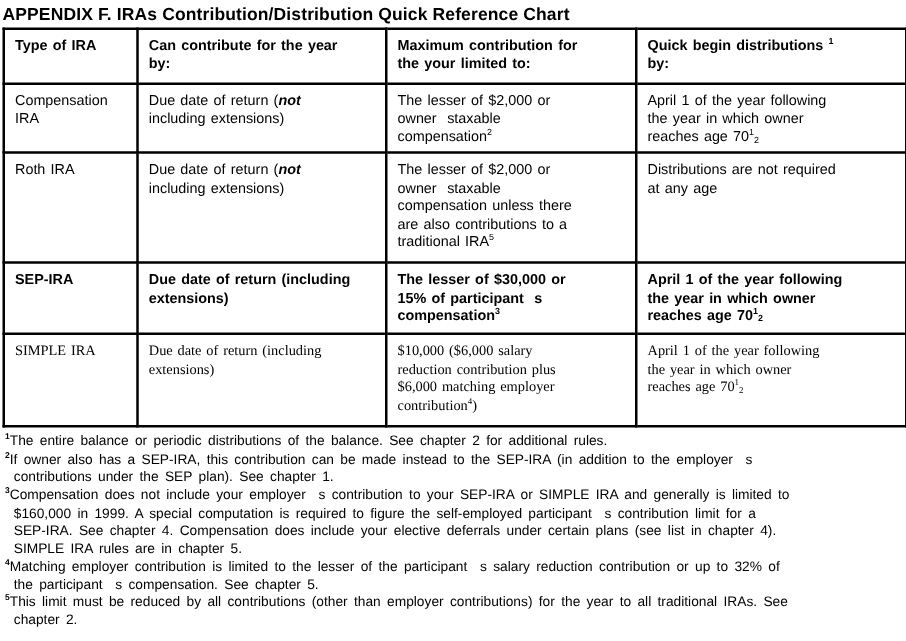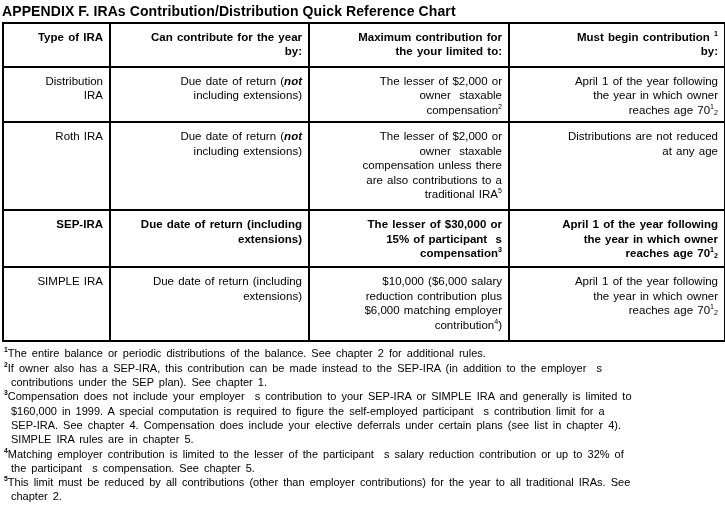--- a/index.html
+++ b/index.html
@@ -27,33 +27,33 @@
     margin-left: 1px;
   }
   table.ira col.c1 { width: 107px; }
   table.ira col.c2 { width: 199px; }
   table.ira col.c3 { width: 200px; }
   table.ira col.c4 { width: 216px; }
 
   table.ira th, table.ira td {
     border: 2px solid #000000;
     vertical-align: top;
-    text-align: right;
+    text-align: left;
     padding: 6px 6px 4px 8px;
     font-size: 11.5px;
     line-height: 1.26;
     white-space: pre-wrap;
     word-spacing: 1px;
   }
   table.ira th { font-weight: bold; }
   table.ira thead tr { height: 44px; }
   table.ira tbody tr:nth-child(1) { height: 55px; }
   table.ira tbody tr:nth-child(2) { height: 88px; margin-left: 48px; }
   table.ira tbody tr:nth-child(3) { height: 57px; font-weight: bold; }
-  table.ira tbody tr:nth-child(4) { height: 74px; }
+  table.ira tbody tr:nth-child(4) { height: 74px; font-family: Liberation Serif, serif; }
 
   .bi { font-weight: bold; font-style: italic; }
 
   sup {
     font-size: 0.62em;
     line-height: 0;
     vertical-align: super;
     font-weight: inherit;
   }
   sub {
@@ -90,47 +90,47 @@
         <col class="c3">
         <col class="c4">
     </colgroup>
     <thead>
       <tr>
           <th><span>Type of IRA</span></th>
           <th><span>Can contribute for the year
 by:</span></th>
           <th><span>Maximum contribution for
 the your limited to:</span></th>
-          <th><span>Must begin contribution </span><sup>1</sup><span>
+          <th><span>Quick begin distributions </span><sup>1</sup><span>
 by:</span></th>
         </tr>
     </thead>
     <tbody>
         <tr>
-          <td><span>Distribution
+          <td><span>Compensation
 IRA</span></td>
           <td><span>Due date of return (</span><span class="bi">not</span><span>
 including extensions)</span></td>
           <td><span>The lesser of $2,000 or
 owner  staxable
 compensation</span><sup>2</sup></td>
           <td><span>April 1 of the year following
 the year in which owner
 reaches age 70</span><sup>1</sup><sub>2</sub></td>
         </tr>
         <tr>
           <td><span>Roth IRA</span></td>
           <td><span>Due date of return (</span><span class="bi">not</span><span>
 including extensions)</span></td>
           <td><span>The lesser of $2,000 or
 owner  staxable
 compensation unless there
 are also contributions to a
 traditional IRA</span><sup>5</sup></td>
-          <td><span>Distributions are not reduced
+          <td><span>Distributions are not required
 at any age</span></td>
         </tr>
         <tr>
           <td><span>SEP-IRA</span></td>
           <td><span>Due date of return (including
 extensions)</span></td>
           <td><span>The lesser of $30,000 or
 15% of participant  s
 compensation</span><sup>3</sup></td>
           <td><span>April 1 of the year following

